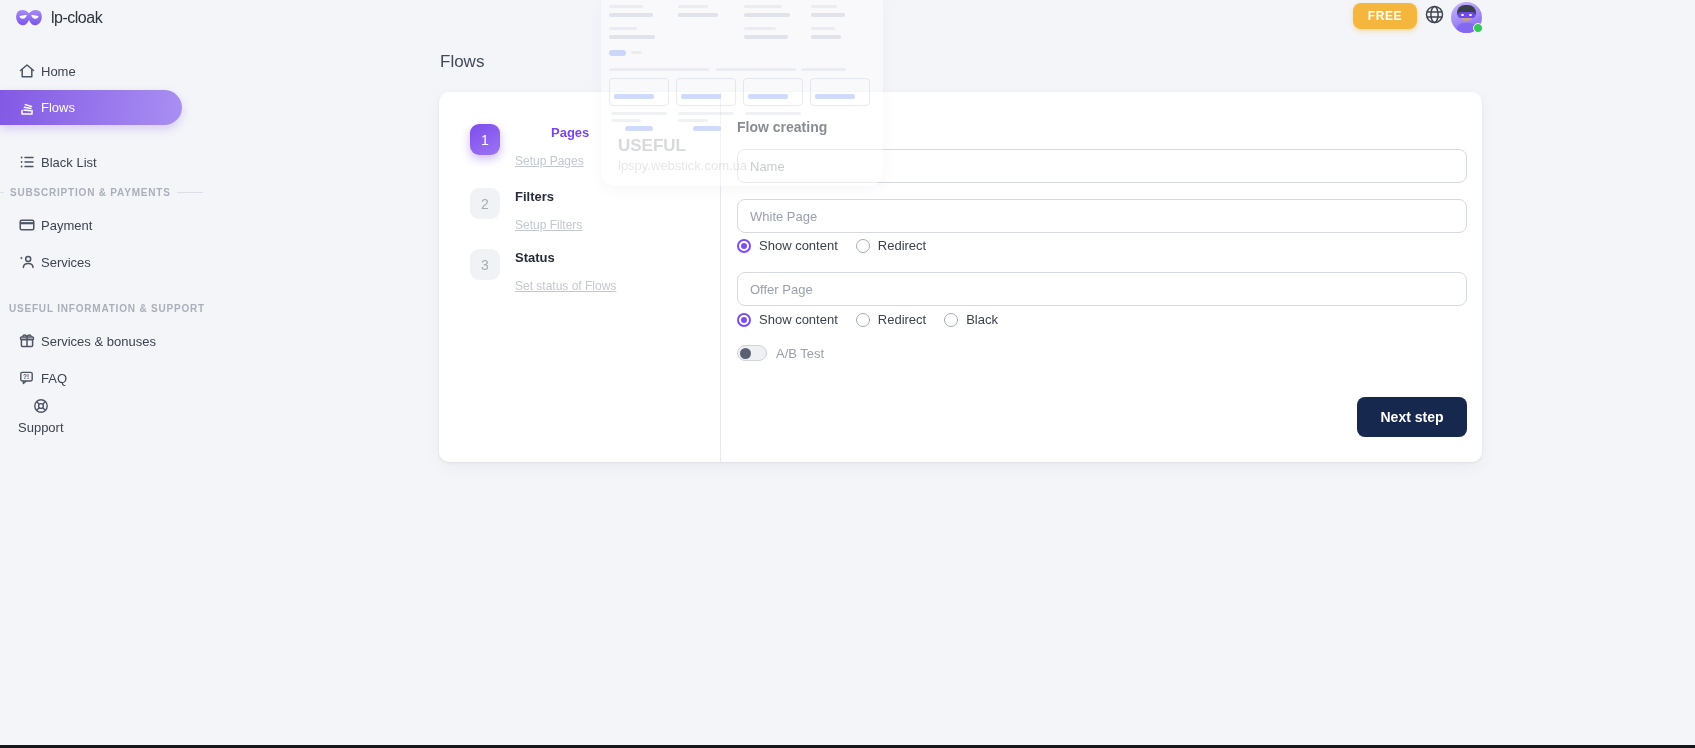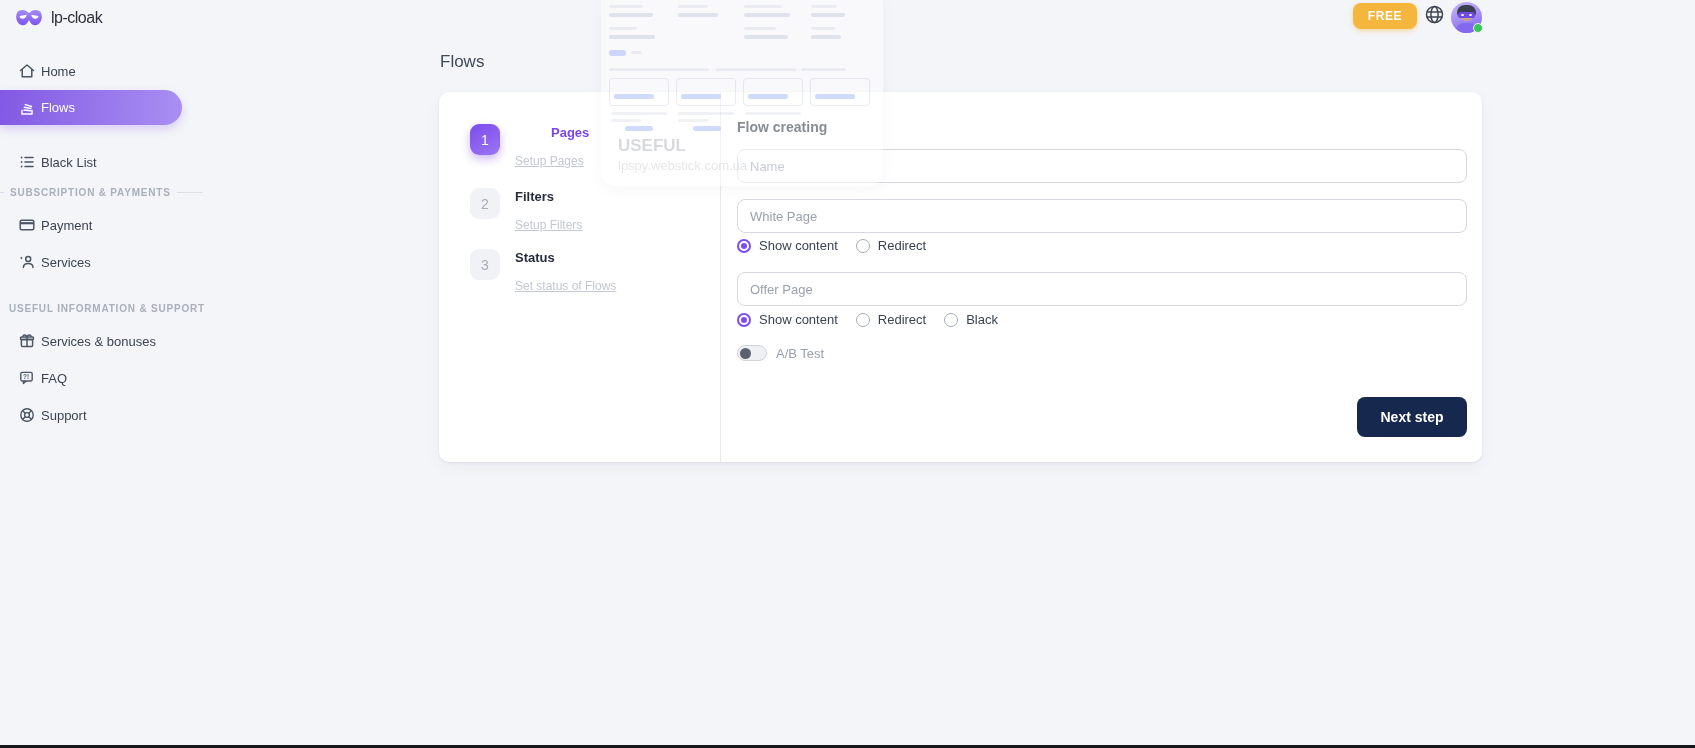--- a/index.html
+++ b/index.html
@@ -206,21 +206,21 @@
     <span class="ico">
       <svg width="18" height="18" viewBox="0 0 18 18" fill="none" stroke="currentColor" stroke-width="1.4">
         <rect x="2.8" y="3.4" width="11.4" height="8.6" rx="1.4"></rect>
           <path d="M5.4 12 v2.6 l2.8-2.6" stroke-linejoin="round"></path>
         <text x="5" y="9.8" font-size="6.4" font-weight="bold" fill="currentColor" stroke="none" font-family="Liberation Sans, sans-serif">?!</text>
       </svg>
     </span>
     <span>FAQ</span>
   </div>
 
-  <div class="side-item" style="top:397px;">
+  <div class="side-item" style="top:397px;flex-direction:column;">
     <span class="ico">
       <svg width="18" height="18" viewBox="0 0 18 18" fill="none" stroke="currentColor" stroke-width="1.4">
         <circle cx="9" cy="9" r="6.2"></circle>
           <circle cx="9" cy="9" r="2.4"></circle>
         <path d="M4.7 4.7 L7.3 7.3 M13.3 4.7 L10.7 7.3 M4.7 13.3 L7.3 10.7 M13.3 13.3 L10.7 10.7"></path>
       </svg>
     </span>
     <span>Support</span>
   </div>
 

